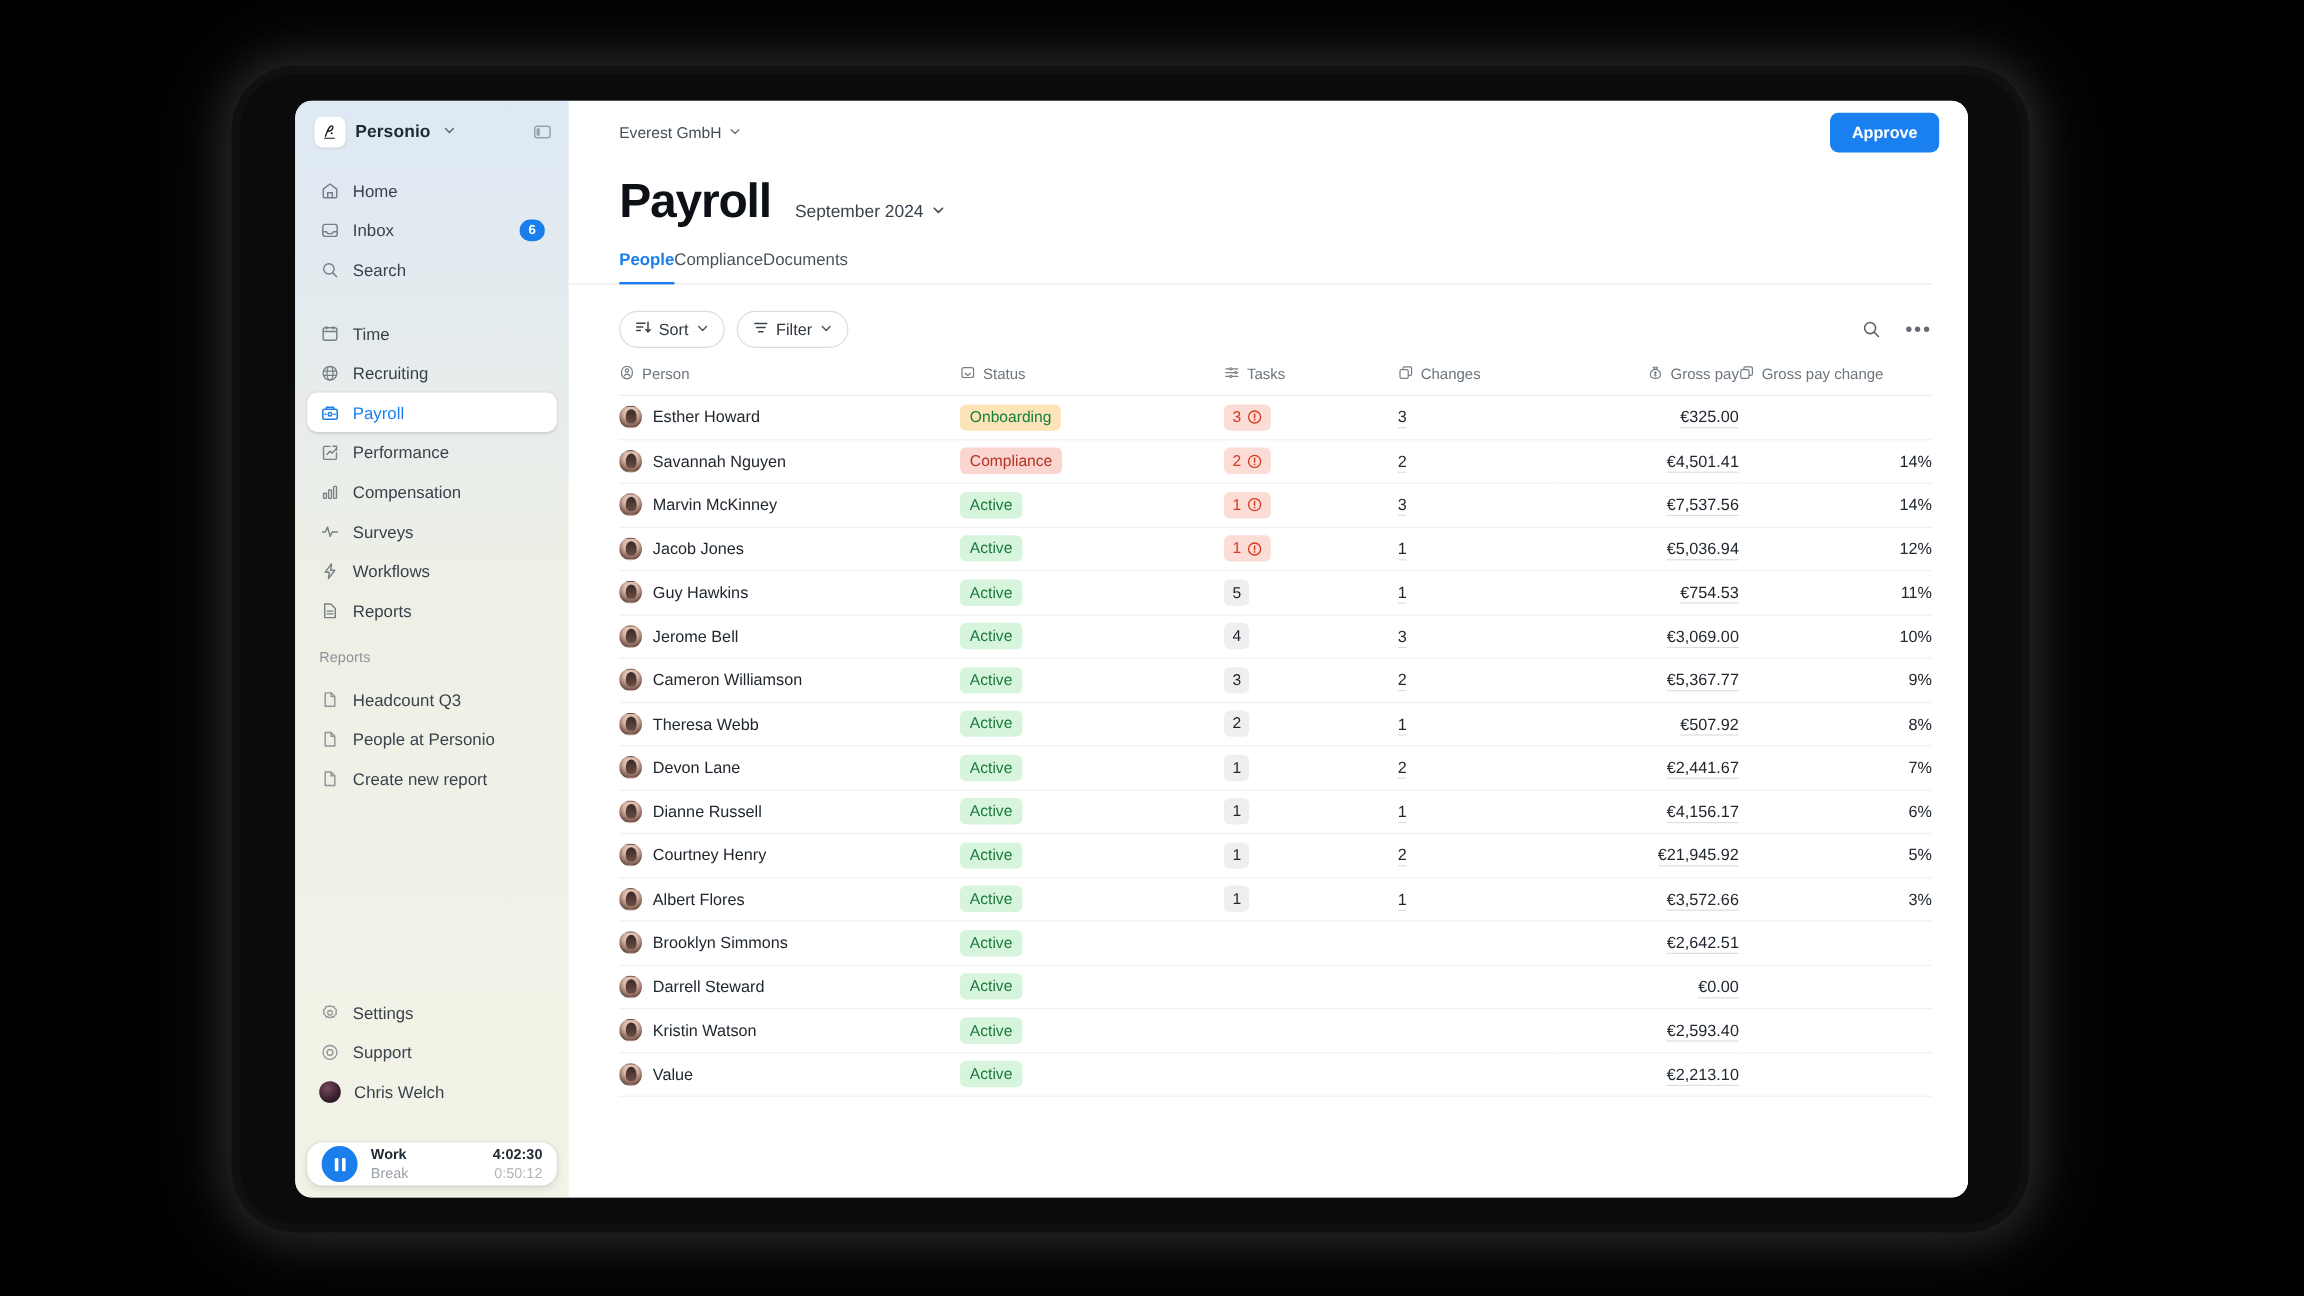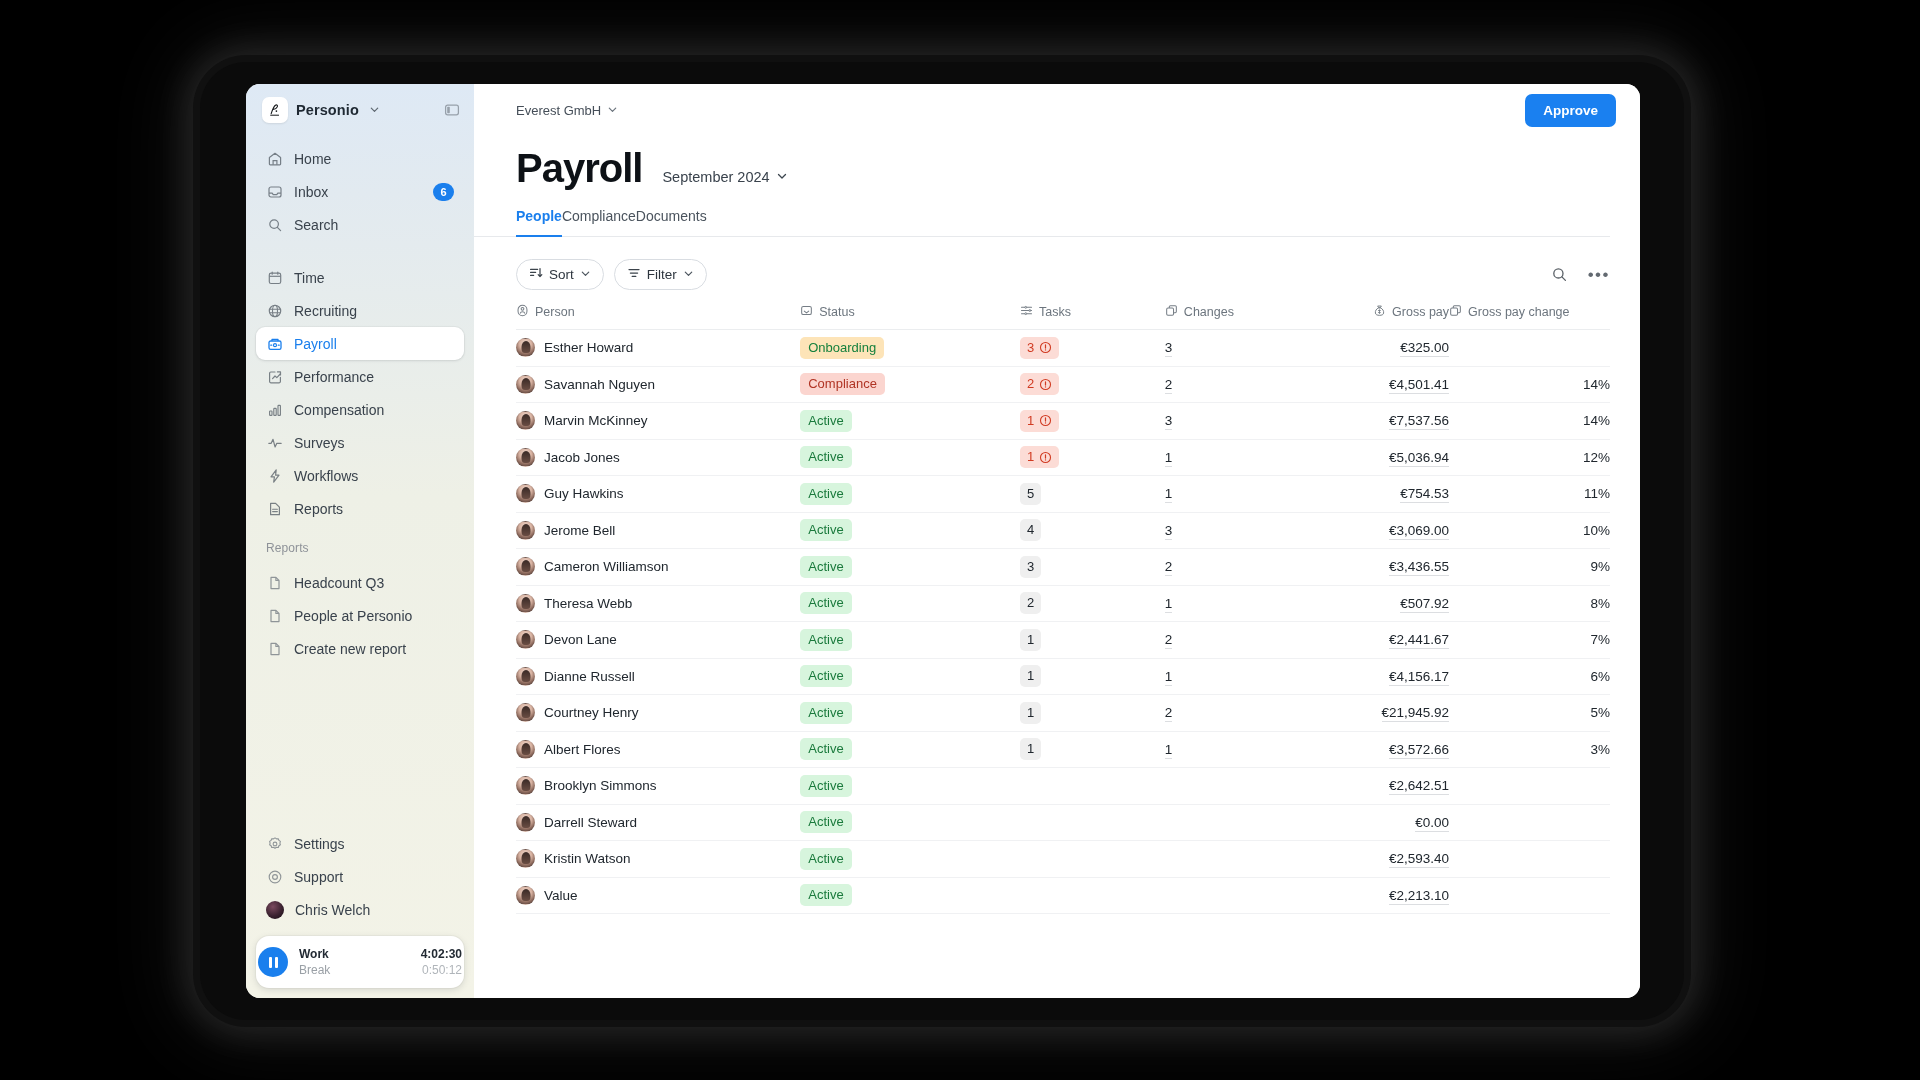--- a/index.html
+++ b/index.html
@@ -100,26 +100,26 @@
   .avatar-sm {
     width: 18px; height: 18px; border-radius: 50%;
     background: radial-gradient(circle at 38% 32%, #7a4a5e 0%, #3b2230 55%, #140c12 100%);
     flex: 0 0 18px;
   }
 
   
   .timer {
     position: absolute;
     left: 10px; bottom: 10px;
-    width: 208px; height: 52px;
+    width: 208px; height: 36px;
     background: #fff;
     border-radius: 13px;
     box-shadow: 0 2px 7px rgba(16,24,40,.13), 0 0 0 1px rgba(16,24,40,.03);
     display: flex; align-items: center;
-    padding: 0 2px; gap: 11px;
+    padding: 0 12px; gap: 11px;
   }
   .timer-btn {
     width: 30px; height: 30px; border-radius: 50%;
     background: #1a7fed;
     display: flex; align-items: center; justify-content: center;
     flex: 0 0 30px; cursor: pointer;
   }
   .timer-btn i { display: block; width: 3px; height: 11px; background: #fff; border-radius: 1px; }
   .timer-btn i + i { margin-left: 3px; }
   .timer-rows { flex: 1; }
@@ -775,21 +775,21 @@
                 </td>
                 <td><span class="chip chip-active">Active</span></td>
                 <td>
                   <div class="taskcell">
                     <span class="task-chip">
                       <span>3</span>
                     </span>
                   </div>
                 </td>
                 <td class="num"><span class="num-u">2</span></td>
-                <td class="gross"><span>€3,436.55</span></td>
+                <td class="gross"><span>€5,367.77</span></td>
                 <td class="right"><span>9%</span></td>
               </tr>
               <tr>
                 <td>
                   <div class="person">
                     <span class="av"></span>
                     <span>Theresa Webb</span>
                   </div>
                 </td>
                 <td><span class="chip chip-active">Active</span></td>

